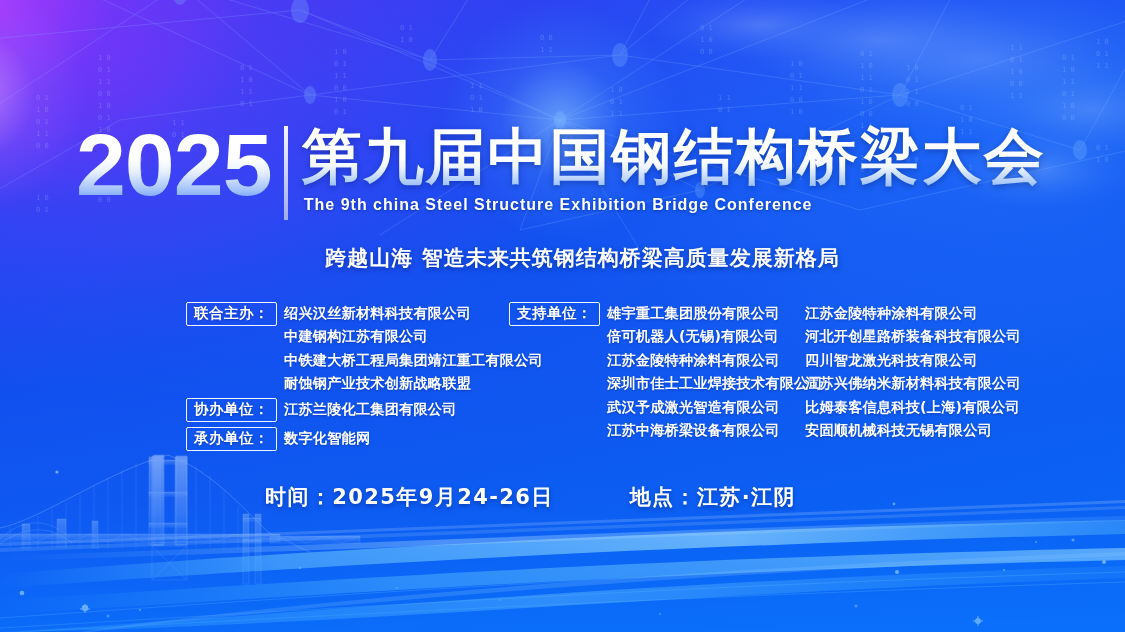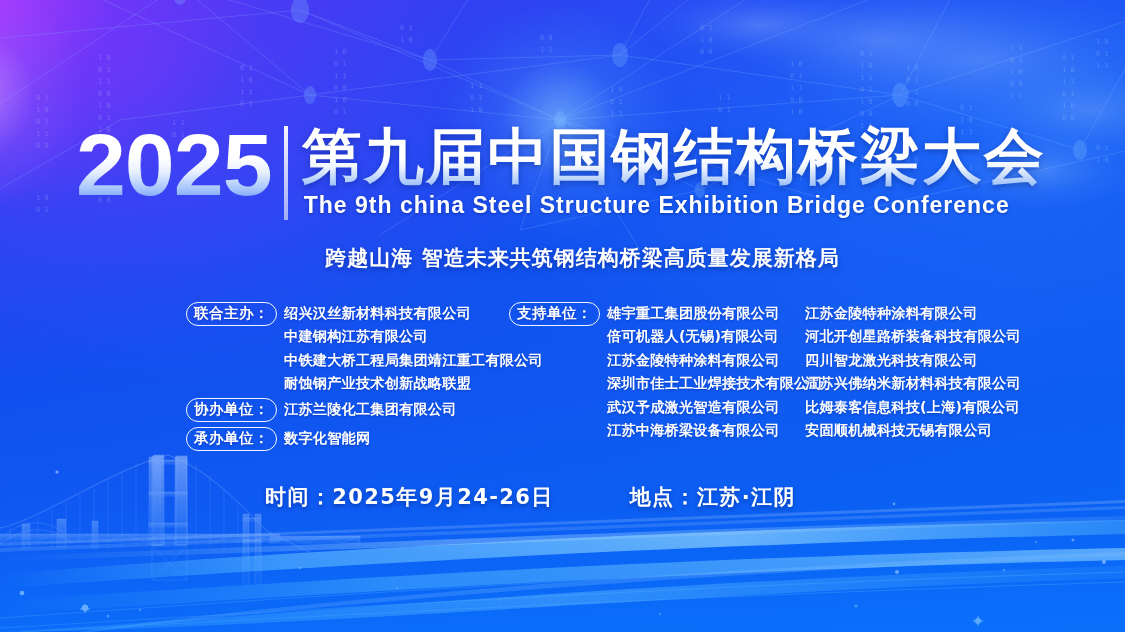--- a/index.html
+++ b/index.html
@@ -75,21 +75,21 @@
   .title-cn {
     font-size:60px; line-height:64px; font-weight:bold;
     letter-spacing:2px; white-space:nowrap;
     font-family:"DejaVu Sans","Liberation Sans",sans-serif;
     background:linear-gradient(180deg,#ffffff 0%,#ffffff 52%,#f1f6ff 66%,#bcd4fb 86%,#8fb6f8 100%);
     -webkit-background-clip:text; background-clip:text;
     color:transparent; -webkit-text-fill-color:transparent;
     filter:drop-shadow(0 2px 3px rgba(4,30,120,.45));
   }
   .title-en {
-    font-size:23px; line-height:24px; letter-spacing:1.0px;
+    font-size:16px; line-height:24px; letter-spacing:1.0px;
     font-weight:bold; color:#ffffff; white-space:nowrap;
     margin-top:5px; margin-left:2px;
     text-shadow:0 1px 3px rgba(5,35,130,.55);
   }
 
   .tagline {
     position:absolute; top:240px; left:0; width:1125px; text-align:center;
     font-size:21px; line-height:36px; font-weight:bold; letter-spacing:1px;
     color:#ffffff; white-space:nowrap;
     font-family:"DejaVu Sans","Liberation Sans",sans-serif;
@@ -101,21 +101,21 @@
   .sponsors { position:absolute; top:300px; left:0; width:1125px; height:150px; }
 
   .col { position:absolute; display:flex; align-items:flex-start; }
   .col-left   { left:186px; top:2px; }
   .col-mid    { left:509px; top:2px; }
   .col-right  { left:805px; top:2px; }
 
   .pill {
     flex:0 0 auto;
     border:1.6px solid rgba(255,255,255,.95);
-    border-radius:12px;
+    border-radius:2px;
     padding:1px 7px 2px 7px;
     font-size:14.5px; line-height:19px; font-weight:bold;
     letter-spacing:.5px;
     color:#ffffff;
     white-space:nowrap;
     font-family:"DejaVu Sans","Liberation Sans",sans-serif;
     margin-right:7px;
     text-shadow:0 1px 2px rgba(6,40,150,.5);
   }
 

